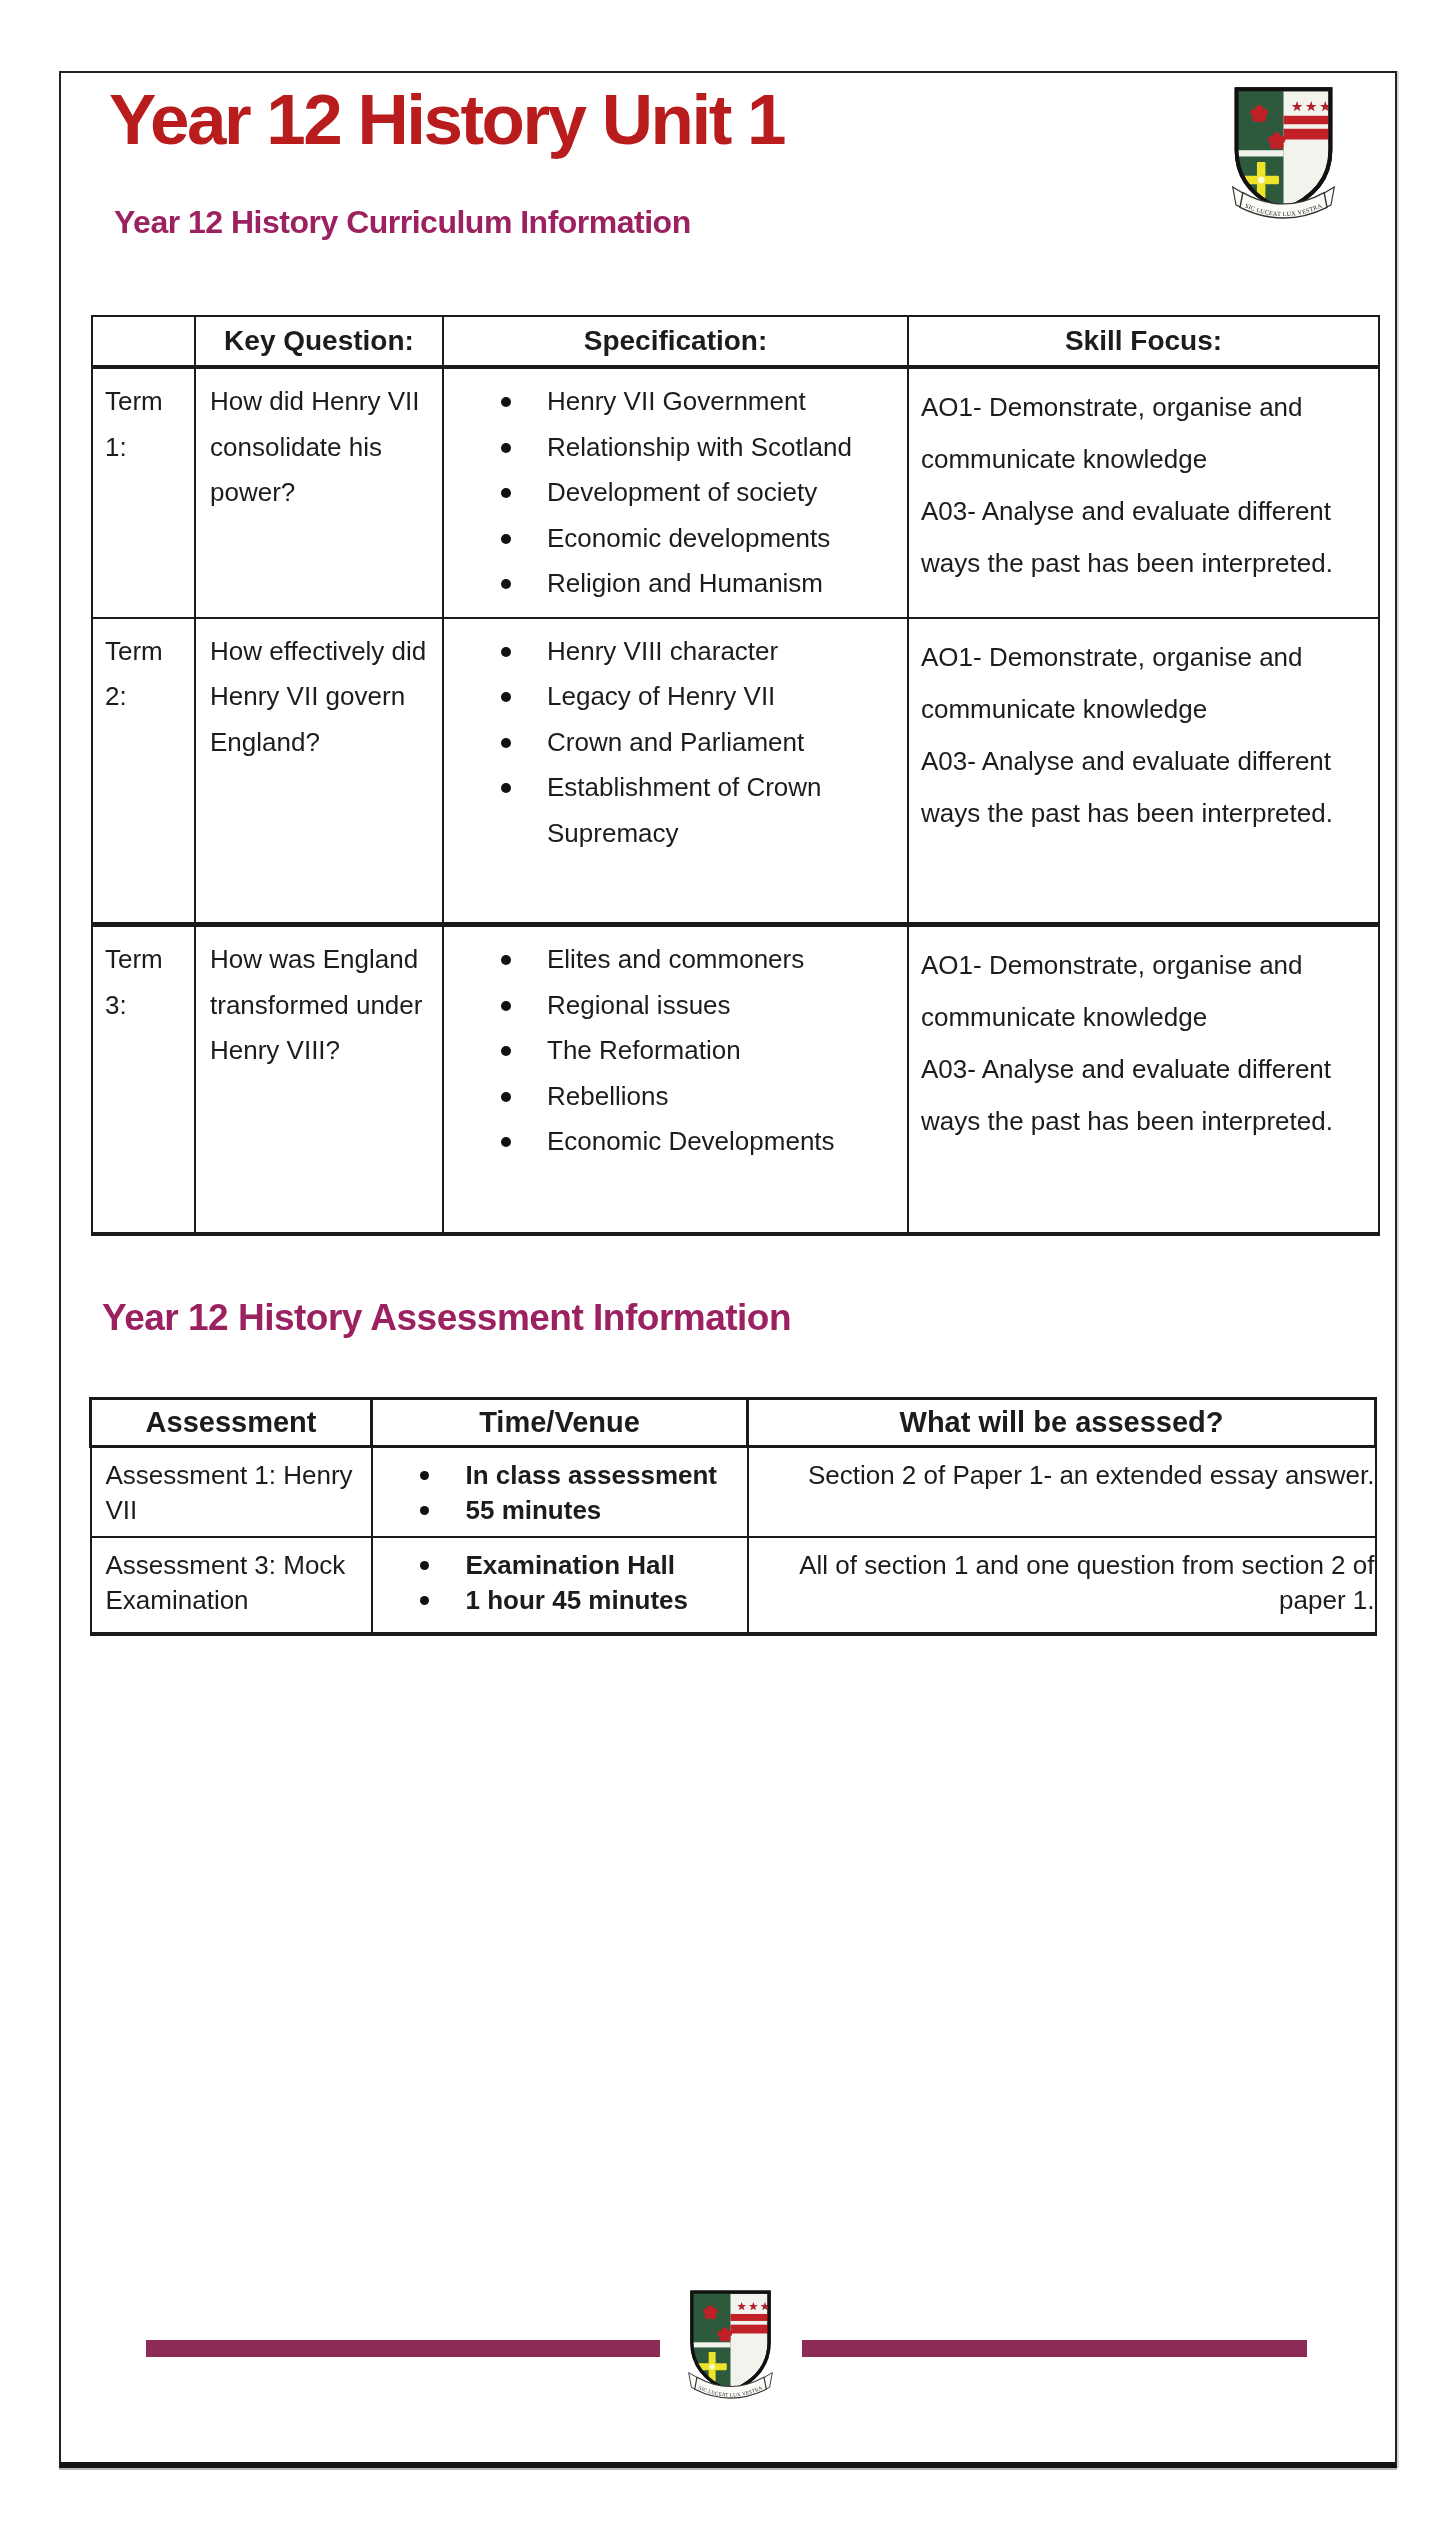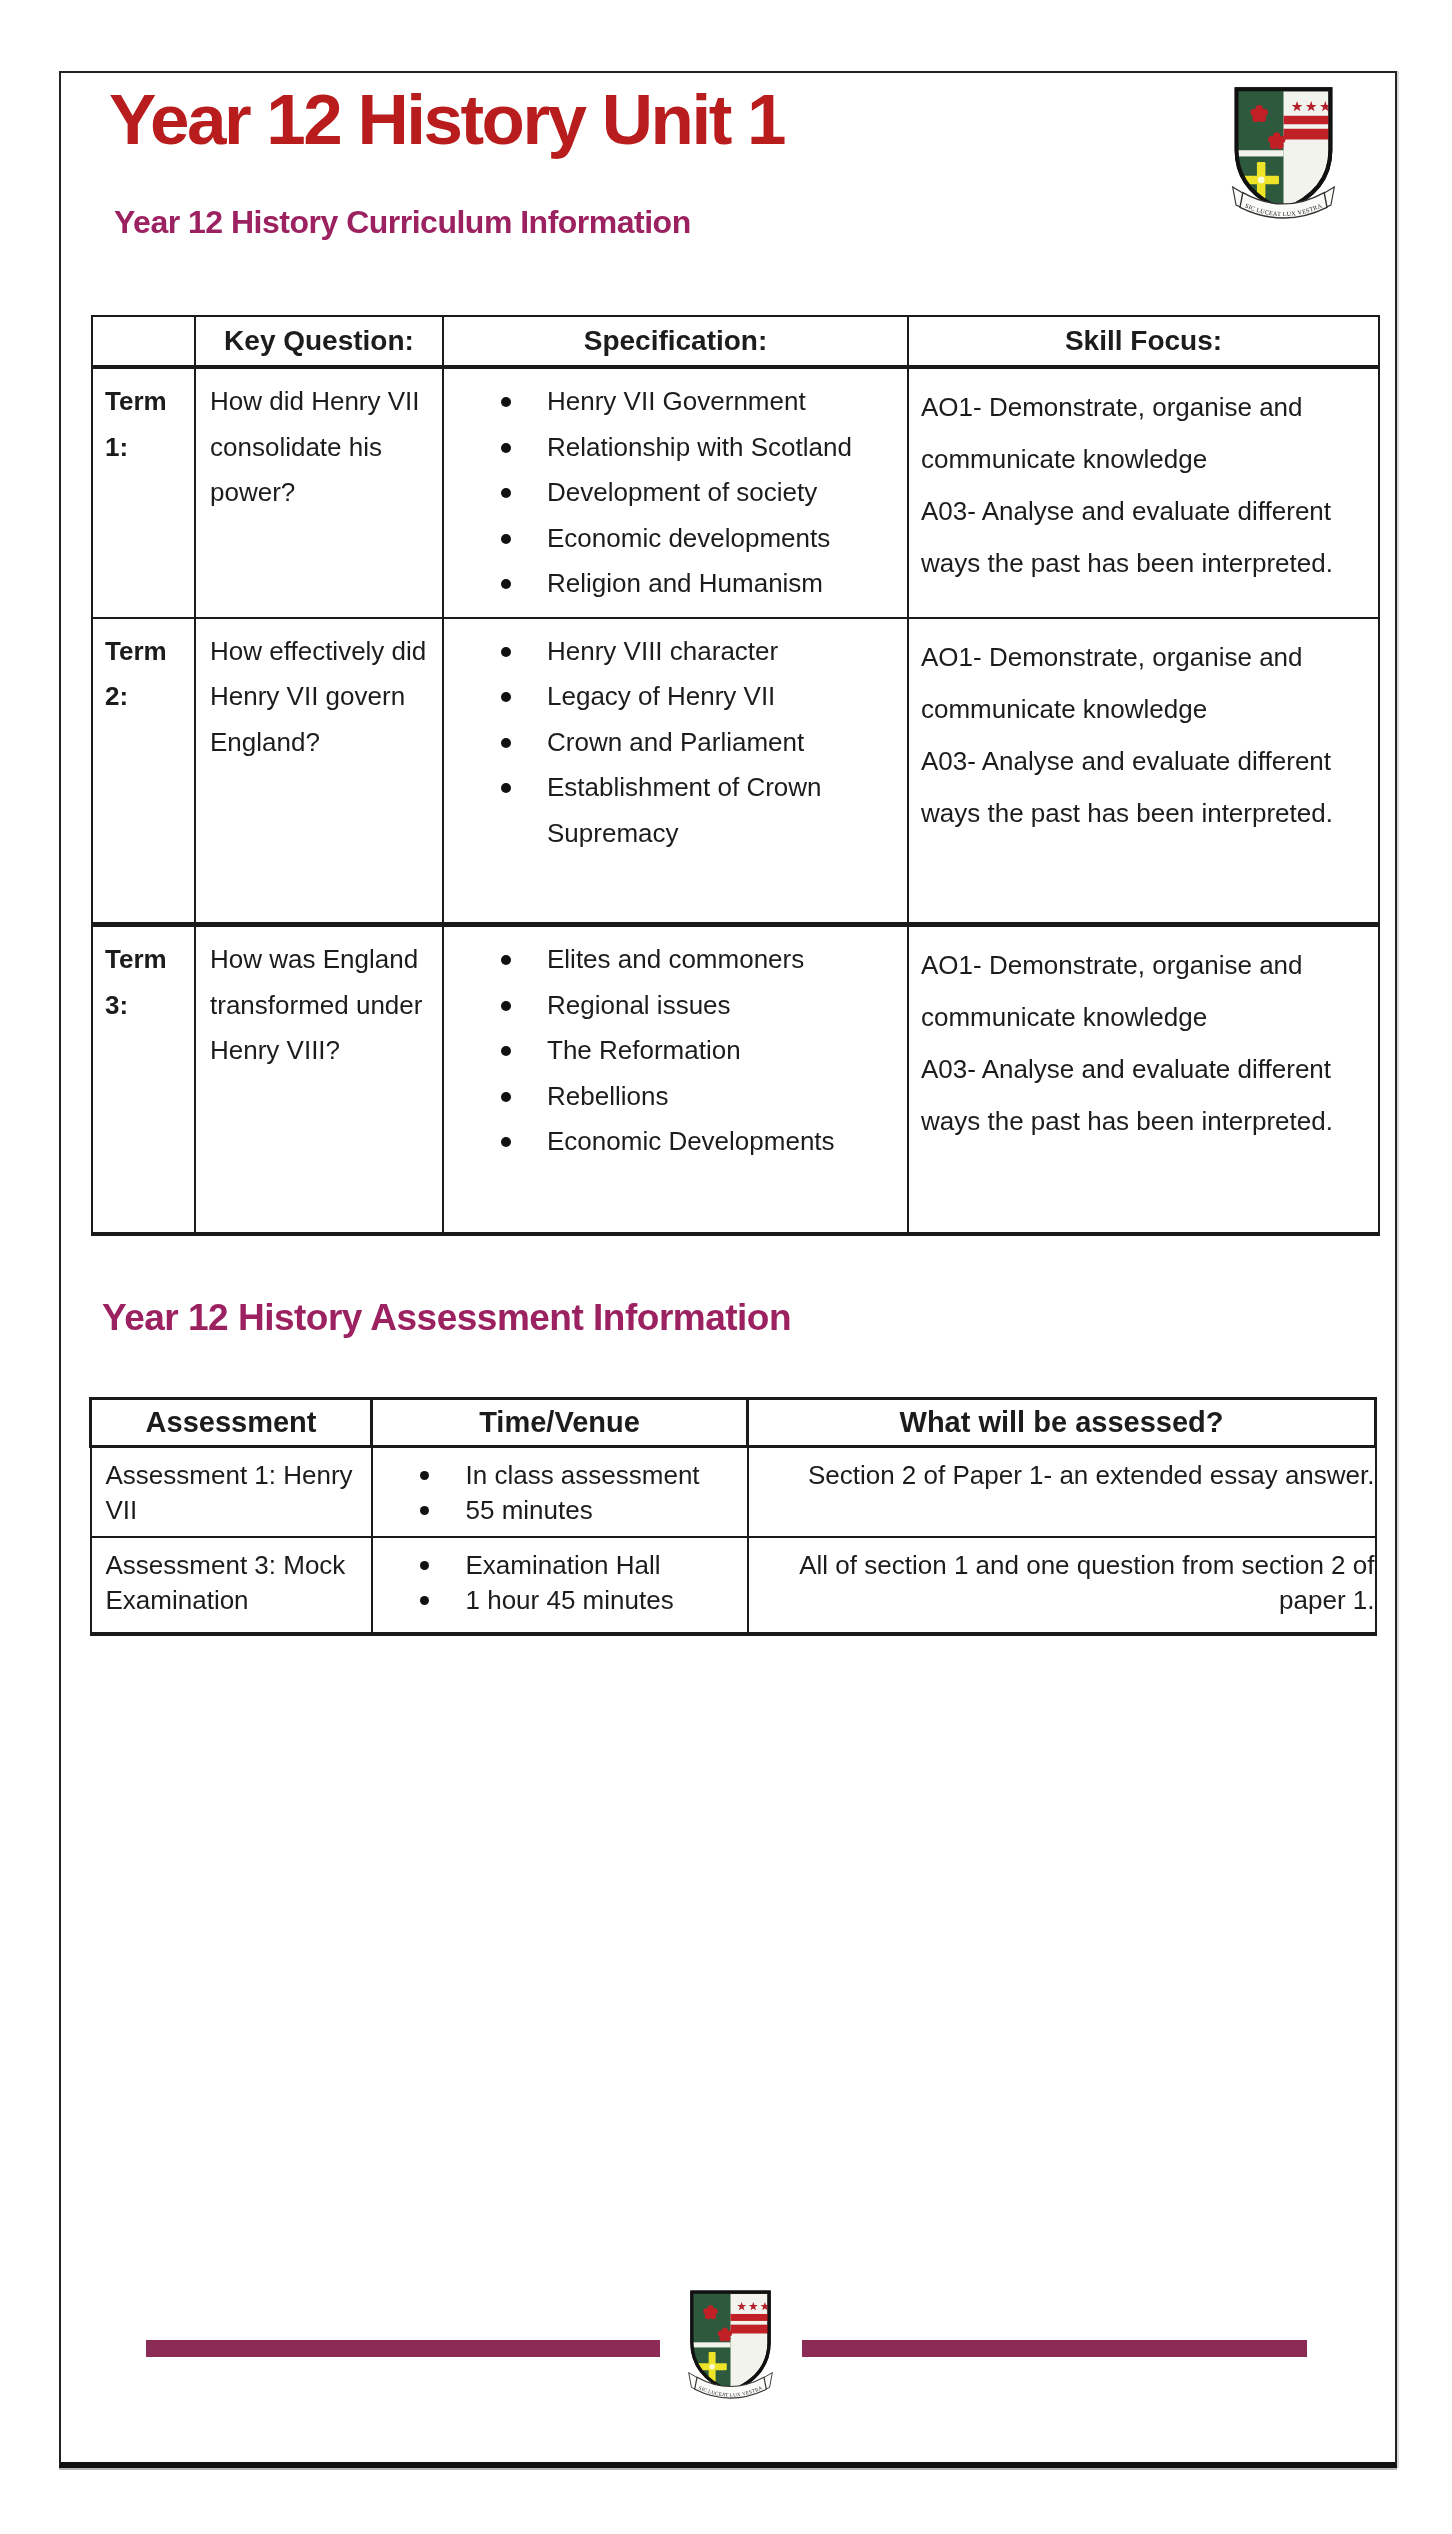--- a/index.html
+++ b/index.html
@@ -21,39 +21,39 @@
 
   table{border-collapse:collapse;table-layout:fixed;position:absolute;background:#fff;}
   td,th{border:2px solid #1a1a1a;vertical-align:top;overflow:hidden;}
 
   
   .curriculum{left:30px;top:242px;width:1287px;}
   .curriculum th{font-size:28px;font-weight:bold;text-align:center;padding:8px 4px;border-bottom-width:4px;}
   .curriculum td{font-size:26px;line-height:1.75;}
   .curriculum tr.thick td{border-bottom-width:5px;}
   .curriculum tr.last td{border-bottom-width:4px;}
-  td.term{font-weight:bold;padding:10px 4px 24px 12px;}
+  td.term{font-weight:normal;padding:10px 4px 24px 12px;}
   td.question{padding:10px 4px 10px 14px;width:auto;}
   td.spec{padding:10px 14px 10px 0;}
   td.skill{padding:12px 14px 12px 12px;line-height:2.0;}
   .skill-p{margin:0;}
 
   ul.bullets{list-style:none;margin:0;padding:0 0 0 103px;}
   ul.bullets li{position:relative;}
   ul.bullets li::before{content:"";position:absolute;left:-46px;top:18px;width:10px;height:10px;
                         border-radius:50%;background:#111;}
 
   
   .assessment{left:28px;top:1324px;width:1285px;}
   .assessment th{font-size:29px;font-weight:bold;text-align:center;padding:6px 4px;border-width:3px;}
   .assessment td{font-size:26px;line-height:1.35;border-width:2px;}
   .assessment tr.thick td{border-bottom-width:5px;}
   .assessment tr.last td{border-bottom-width:4px;}
   td.a-name{padding:10px 8px 8px 14px;}
-  td.a-venue{padding:10px 8px 8px 0;font-weight:normal;}
+  td.a-venue{padding:10px 8px 8px 0;font-weight:bold;}
   td.a-what{padding:10px 0 8px 12px;text-align:right;}
   .assessment ul.bullets{padding-left:93px;}
   .assessment ul.bullets li::before{top:13px;width:9px;height:9px;}
 
   
   .footer-bar{position:absolute;height:17px;top:2267px;}
   .footer-bar.left{left:85px;width:514px;}
   .footer-bar.right{left:741px;width:505px;}
 
   .motto-text{font-family:"Liberation Serif","DejaVu Serif",serif;font-size:11px;fill:#222;letter-spacing:0.5px;}

